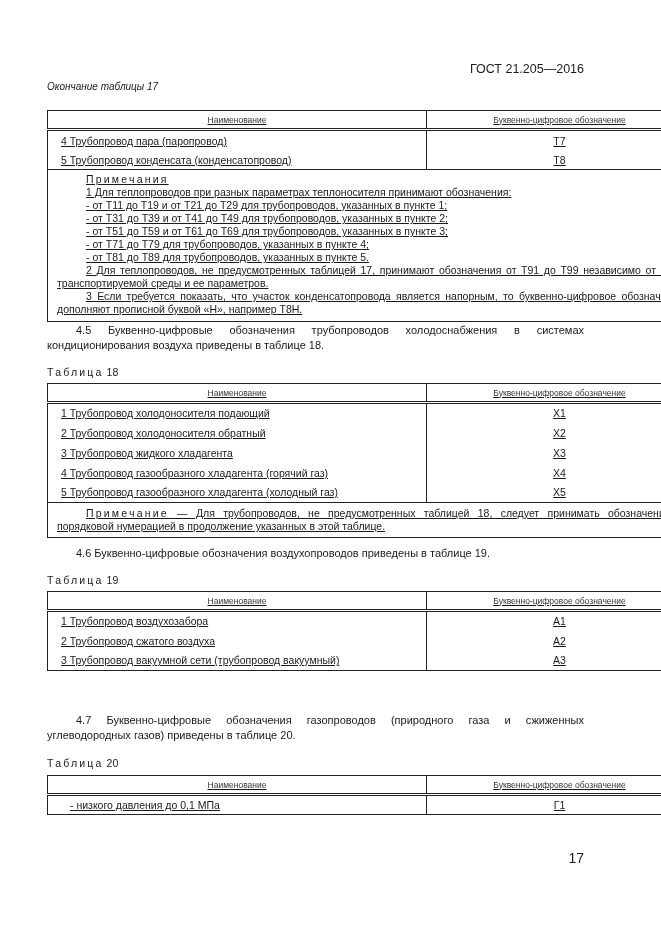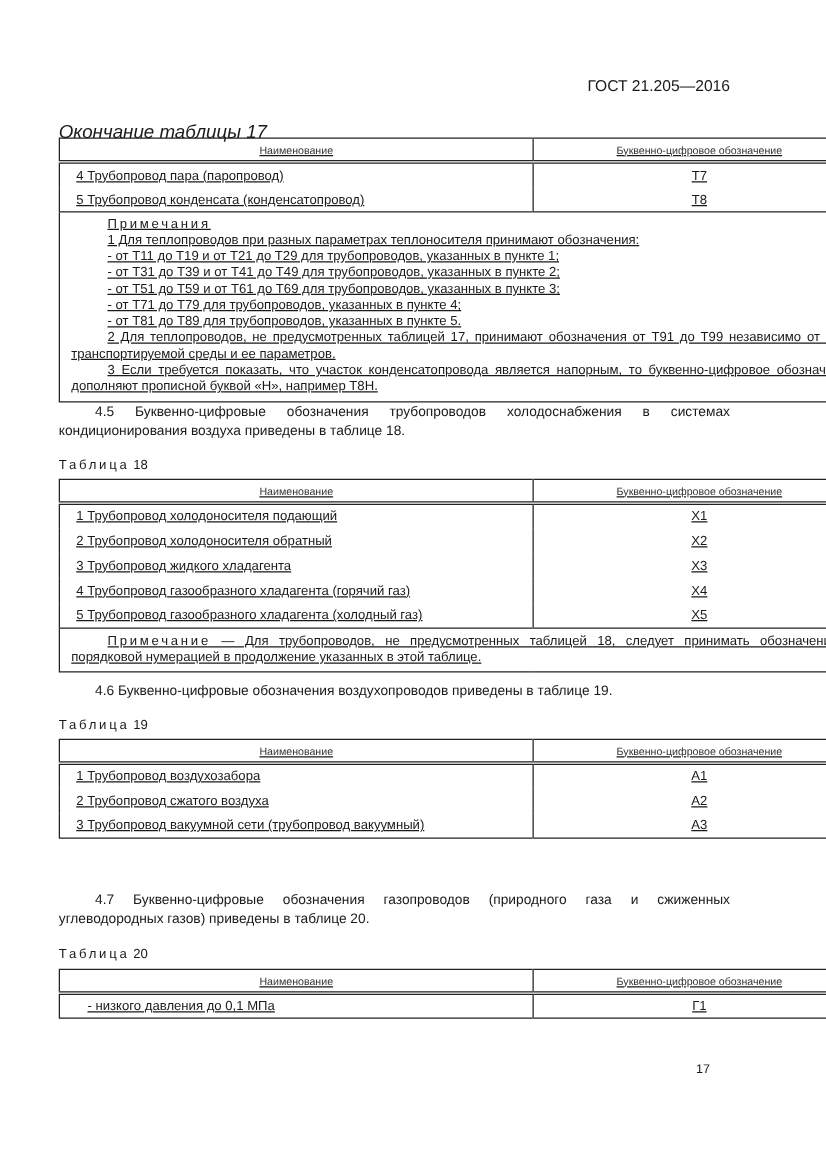--- a/index.html
+++ b/index.html
@@ -10,21 +10,21 @@
       color: #1a1a1a;
       font-size: 10.5px;
       overflow: hidden;
     }
     .abs { position: absolute; }
     .doc-code {
       left: 460px; top: 62px; width: 124px; text-align: right;
       font-weight: normal; font-size: 12.5px; letter-spacing: 0;
     }
     .caption-italic {
-      left: 47px; top: 97px; font-style: italic; font-size: 15px;
+      left: 47px; top: 81px; font-style: italic; font-size: 10px;
     }
     .table-caption {
       left: 47px; font-size: 10.5px; letter-spacing: 2.2px;
     }
     .table-caption .num { letter-spacing: 0; margin-left: 3px; }
     table.gost {
       position: absolute;
       left: 47px; width: 646px;
       border-collapse: collapse;
       border: 1.2px solid #222;
@@ -56,21 +56,21 @@
       text-align: justify;
     }
     .spaced { letter-spacing: 2.2px; }
     .indent { text-indent: 29px; }
     .note-line { display: block; }
     .note-line.ind { padding-left: 29px; }
     .para {
       left: 47px; width: 537px; font-size: 11px; line-height: 15px;
       text-align: justify;
     }
-    .page-num { left: 544px; top: 850px; width: 24px; text-align: right; font-size: 10px; }
+    .page-num { left: 560px; top: 850px; width: 24px; text-align: right; font-size: 14px; }
   </style>
 </head>
 <body>
 
 <div class="abs doc-code">ГОСТ 21.205—2016</div>
 
 <div class="abs caption-italic">Окончание таблицы 17</div>
 <table class="gost" style="top:110px;">
   <tbody>
       <tr>

